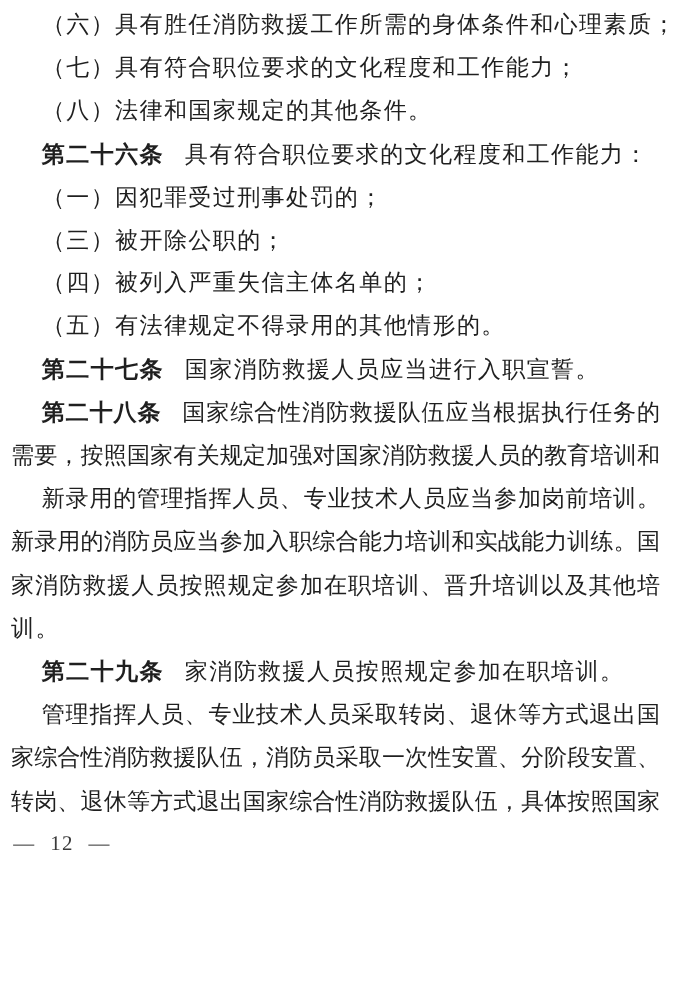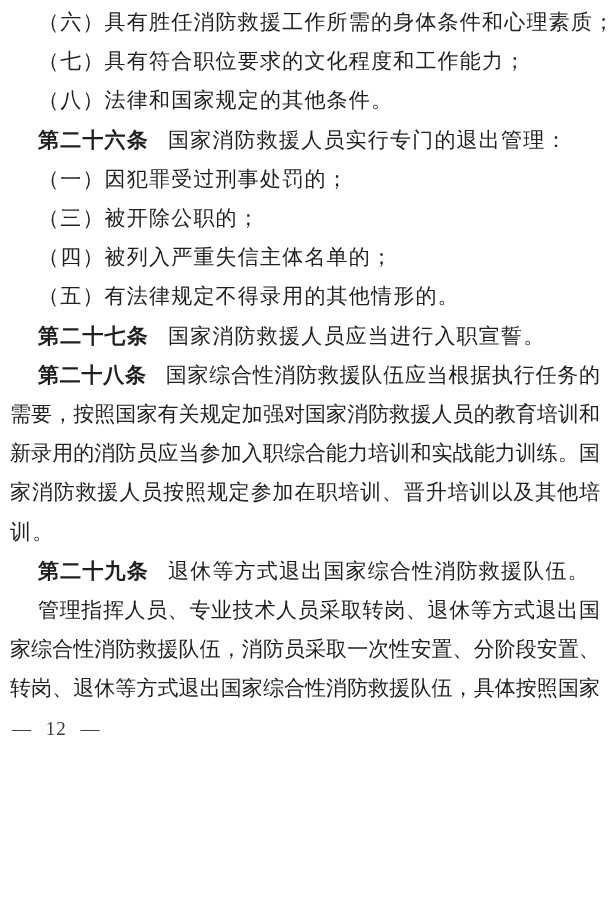--- a/index.html
+++ b/index.html
@@ -46,30 +46,31 @@
   }
 </style>
 </head>
 <body>
 
 <div class="page">
   <div>
       <div class="line indent"><span>（六）具有胜任消防救援工作所需的身体条件和心理素质；</span></div>
       <div class="line indent"><span>（七）具有符合职位要求的文化程度和工作能力；</span></div>
       <div class="line indent"><span>（八）法律和国家规定的其他条件。</span></div>
-      <div class="line indent"><b>第二十六条</b><span>国家消防救援人员实行专门的退出管理：</span></div>
+      <div class="line indent"><b>第二十六条</b><span>具有符合职位要求的文化程度和工作能力：</span></div>
       <div class="line indent"><span>（一）因犯罪受过刑事处罚的；</span></div>
       <div class="line indent"><span>（三）被开除公职的；</span></div>
       <div class="line indent"><span>（四）被列入严重失信主体名单的；</span></div>
       <div class="line indent"><span>（五）有法律规定不得录用的其他情形的。</span></div>
       <div class="line indent"><b>第二十七条</b><span>国家消防救援人员应当进行入职宣誓。</span></div>
       <div class="line indent justify"><b>第二十八条</b><span>国家综合性消防救援队伍应当根据执行任务的</span></div>
       <div class="line justify"><span>需要，按照国家有关规定加强对国家消防救援人员的教育培训和</span></div>
+      <div class="line indent justify"><span>新录用的管理指挥人员、专业技术人员应当参加岗前培训。</span></div>
       <div class="line justify"><span>新录用的消防员应当参加入职综合能力培训和实战能力训练。国</span></div>
       <div class="line justify"><span>家消防救援人员按照规定参加在职培训、晋升培训以及其他培</span></div>
       <div class="line"><span>训。</span></div>
-      <div class="line indent"><b>第二十九条</b><span>退休等方式退出国家综合性消防救援队伍。</span></div>
+      <div class="line indent"><b>第二十九条</b><span>家消防救援人员按照规定参加在职培训。</span></div>
       <div class="line indent justify"><span>管理指挥人员、专业技术人员采取转岗、退休等方式退出国</span></div>
       <div class="line justify"><span>家综合性消防救援队伍，消防员采取一次性安置、分阶段安置、</span></div>
       <div class="line justify"><span>转岗、退休等方式退出国家综合性消防救援队伍，具体按照国家</span></div>
     </div>
   <div class="page-number">— 12 —</div>
 </div>
 
 </body></html>

